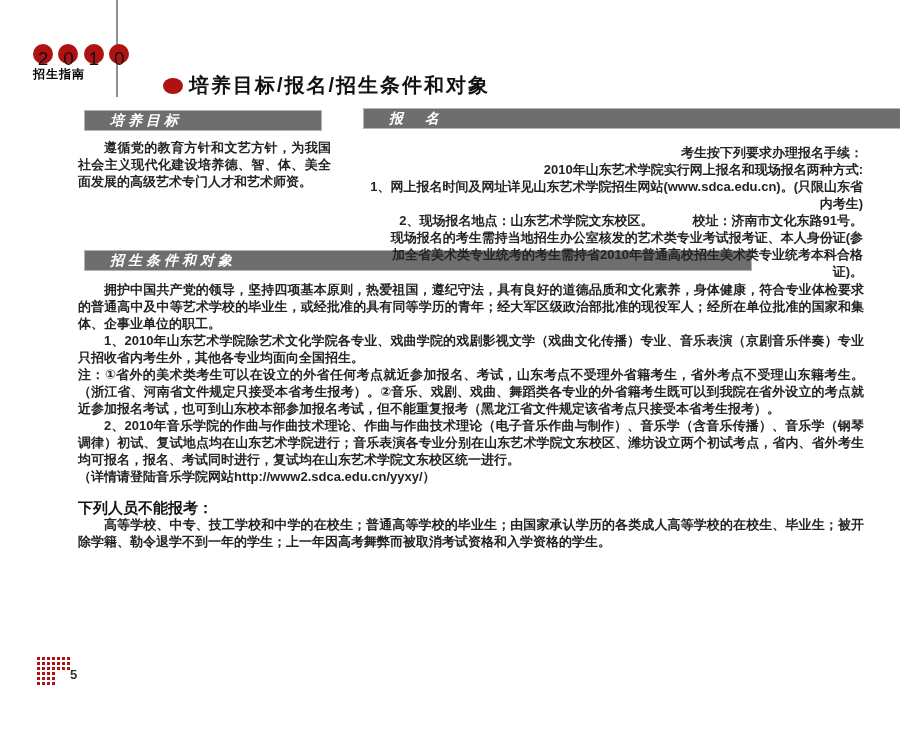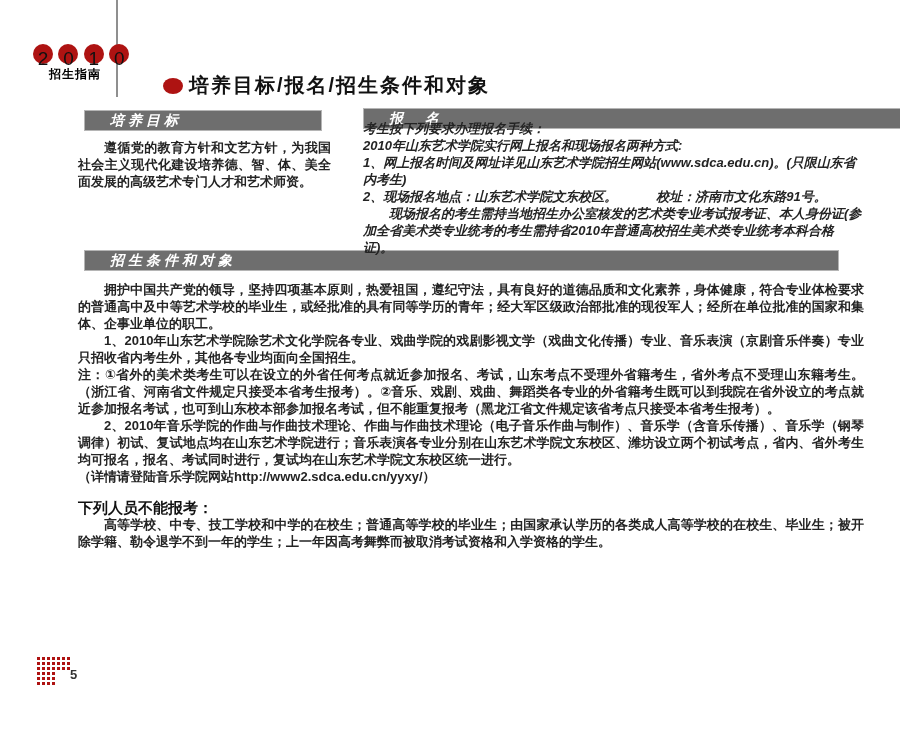--- a/index.html
+++ b/index.html
@@ -8,41 +8,41 @@
         color:#1c1c1c;font-weight:bold;}
 
   
   .vline{position:absolute;left:116px;top:0;width:2px;height:97px;background:#8f8f8f;}
   .logo{position:absolute;left:33px;top:44px;width:84px;}
   .logo-dots{position:relative;height:24px;white-space:nowrap;}
   .dot-wrap{position:relative;display:inline-block;width:20px;height:22px;margin-right:1px;vertical-align:top;}
   .dot-circle{position:absolute;left:0;top:0;width:20px;height:20px;border-radius:50%;background:#ae1312;}
   .dot-digit{position:absolute;left:0;right:0;top:4px;text-align:center;
              font-size:19px;font-weight:normal;color:#111;font-family:"Liberation Sans",sans-serif;}
-  .logo-subtitle{margin-top:-2px;text-align:center;font-size:12px;letter-spacing:1px;color:#000;}
+  .logo-subtitle{margin-top:-2px;text-align:left;font-size:12px;letter-spacing:1px;color:#000;}
 
   
   .page-header{position:absolute;left:119px;top:72px;display:flex;align-items:center;padding-left:44px;}
   .header-bullet{width:20px;height:16px;border-radius:50%;background:#ae1312;margin-right:6px;flex:none;}
   .header-title{font-size:20px;letter-spacing:2px;color:#111;}
 
   
   .bar{position:absolute;height:21px;background:#6e6e6e;border:1px solid #b5b5b5;
        box-sizing:border-box;color:#fff;font-size:14px;letter-spacing:4px;
        line-height:19px;padding-left:25px;font-style:italic;}
   .bar-training{left:84px;top:110px;width:238px;}
   .bar-registration{left:363px;top:108px;width:550px;}
-  .bar-conditions{left:84px;top:250px;width:755px;}
+  .bar-conditions{left:84px;top:250px;width:668px;}
 
   
   .txt{font-size:13px;line-height:17px;color:#242424;text-align:justify;}
   .txt p{margin:0;}
   .indent{text-indent:2em;}
   .training-body{position:absolute;left:78px;top:139px;width:253px;}
-  .registration-body{position:absolute;left:363px;top:120px;width:500px;text-align:left;font-style:italic;}
+  .registration-body{position:absolute;left:363px;top:144px;width:500px;text-align:right;}
   .conditions-body{position:absolute;left:78px;top:281px;width:786px;}
   .ineligible{position:absolute;left:78px;top:499px;width:786px;}
   .ineligible-heading{font-size:15px;color:#111;margin:0 0 3px 0;}
 
   
   .footer{position:absolute;left:37px;top:655px;}
   .dotrow{height:5px;line-height:0;white-space:nowrap;}
   .fdot{display:inline-block;width:3px;height:3px;margin-right:2px;background:#ae1312;}
   .page-num{position:absolute;left:33px;top:12px;font-size:13px;color:#333;font-weight:bold;}
 </style>

